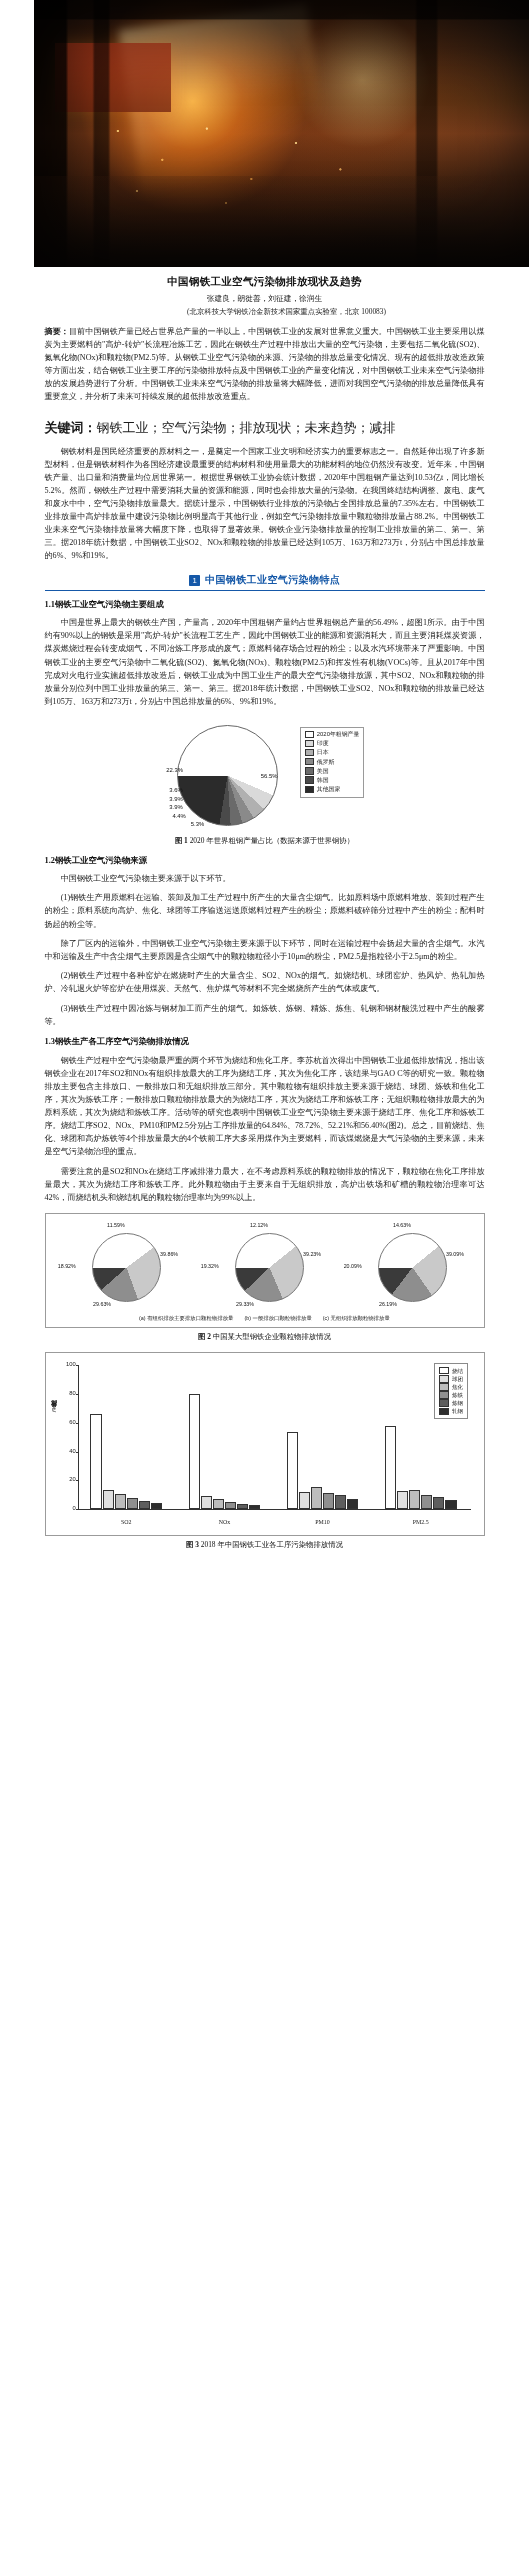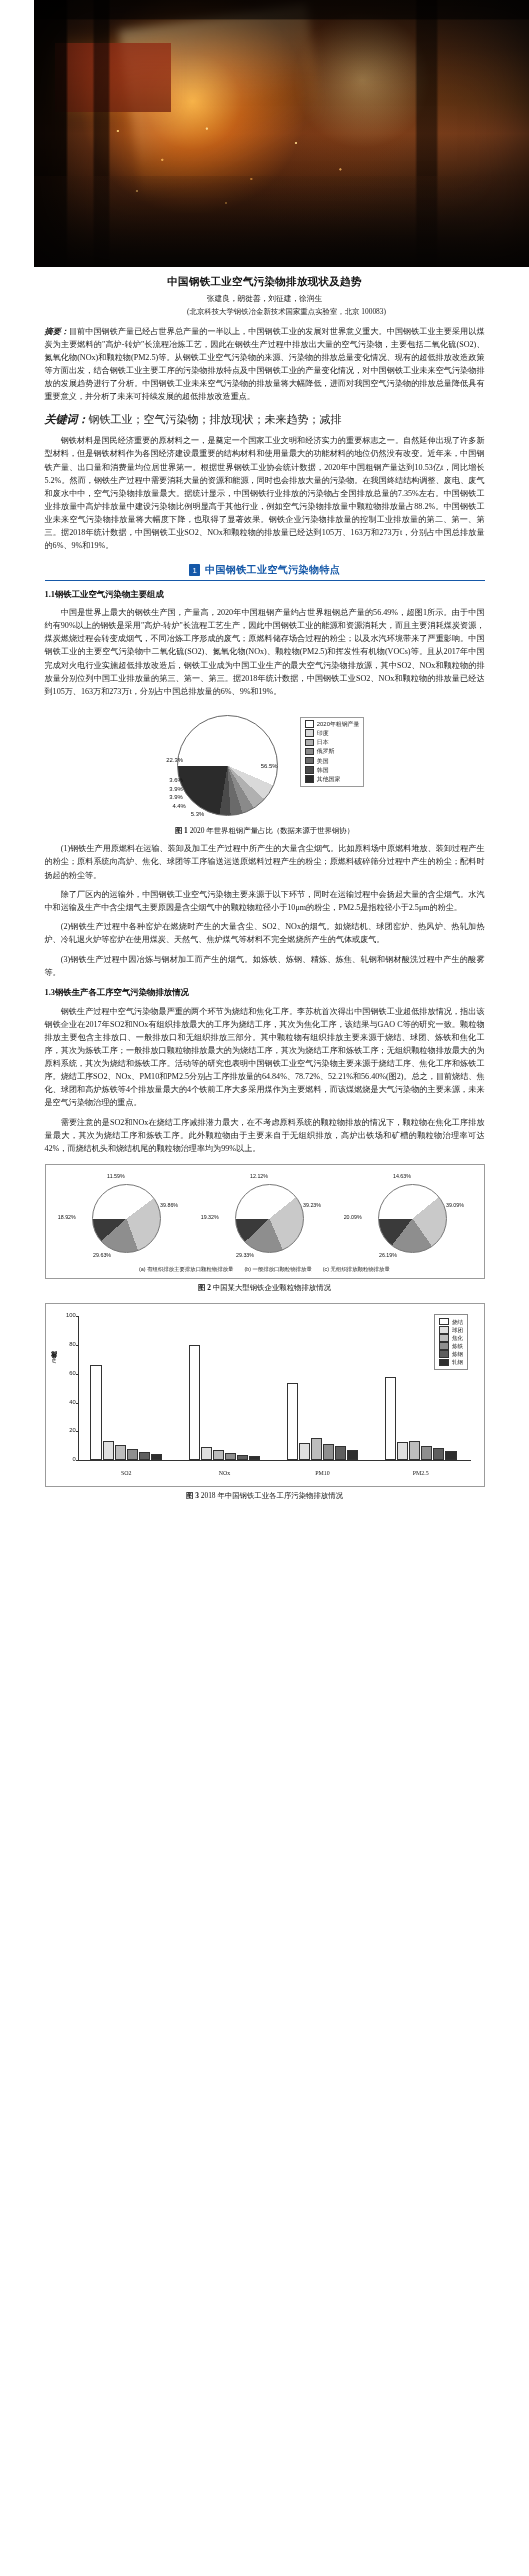--- a/index.html
+++ b/index.html
@@ -40,22 +40,22 @@
      box-shadow:0 0 17px rgba(255,140,40,.35);}
   .hero-vign{position:absolute;inset:0;box-shadow:inset 0 0 70px 22px rgba(0,0,0,.75);}
 
   .title{
     text-align:center;font-weight:bold;font-size:10.5px;margin:7.7px 11px 0 11px;
     letter-spacing:0.3px;color:#111;
   }
   .authors{text-align:center;font-size:7.7px;margin-top:5.4px;color:#222;}
   .affil{text-align:center;font-size:7.4px;margin-top:3.1px;color:#222;padding-left:44px;}
   .abs-wrap{margin:7.7px 11px 0 11px;font-size:8.1px;line-height:1.62;text-align:justify;}
-  .lbl{font-weight:bold;font-style:italic;}
-  .kw{margin:7px 11px 0 11px;font-size:11px;line-height:1.6;}
+  .lbl{font-weight:bold;}
+  .kw{margin:14px 11px 0 11px;font-size:13px;line-height:1.6;}
   .body-p{margin:6.2px 11px 0 11px;font-size:8.1px;line-height:1.62;text-align:justify;text-indent:2em;}
   .sec-head{display:flex;align-items:center;justify-content:center;margin:11px 11px 1.5px 11px;}
   .sec-num{width:11.6px;height:11.6px;background:#1558a8;color:#fff;font-size:7.7px;
      display:flex;align-items:center;justify-content:center;border-radius:0.8px;margin-right:4.6px;
      font-family:"Liberation Sans",sans-serif;}
   .sec-title{font-size:10px;font-weight:bold;color:#1558a8;letter-spacing:0.4px;}
   .sec-rule{height:0.8px;background:#1558a8;margin:2.3px 11px 0 11px;}
   .h3{margin:8.5px 11px 0 11px;font-size:8.4px;font-weight:bold;color:#111;}
   .fig-cap{text-align:center;font-size:7.4px;margin:4.6px 11px 0 11px;color:#111;}
   .fig-cap b{font-weight:bold;}
@@ -178,20 +178,22 @@
             <span>其他国家</span>
           </div>
       </div>
     </div>
     <div class="fig-cap">
       <b>图 1</b>
       <span>2020 年世界粗钢产量占比（数据来源于世界钢协）</span>
     </div>
   </div>
 
+  <div class="h3">1.2钢铁工业空气污染物来源</div>
+  <div class="body-p">中国钢铁工业空气污染物主要来源于以下环节。</div>
   <div class="body-p">(1)钢铁生产用原燃料在运输、装卸及加工生产过程中所产生的大量含尘烟气。比如原料场中原燃料堆放、装卸过程产生的粉尘；原料系统向高炉、焦化、球团等工序输送运送原燃料过程产生的粉尘；原燃料破碎筛分过程中产生的粉尘；配料时扬起的粉尘等。</div>
   <div class="body-p">除了厂区内的运输外，中国钢铁工业空气污染物主要来源于以下环节，同时在运输过程中会扬起大量的含尘烟气。水汽中和运输及生产中含尘烟气主要原因是含尘烟气中的颗粒物粒径小于10μm的粉尘，PM2.5是指粒径小于2.5μm的粉尘。</div>
   <div class="body-p">(2)钢铁生产过程中各种窑炉在燃烧时产生的大量含尘、SO2、NOx的烟气。如烧结机、球团窑炉、热风炉、热轧加热炉、冷轧退火炉等窑炉在使用煤炭、天然气、焦炉煤气等材料不完全燃烧所产生的气体或废气。</div>
   <div class="body-p">(3)钢铁生产过程中因冶炼与钢材加工而产生的烟气。如炼铁、炼钢、精炼、炼焦、轧钢和钢材酸洗过程中产生的酸雾等。</div>
 
   <div class="h3">1.3钢铁生产各工序空气污染物排放情况</div>
   <div class="body-p">钢铁生产过程中空气污染物最严重的两个环节为烧结和焦化工序。李苏杭首次得出中国钢铁工业超低排放情况，指出该钢铁企业在2017年SO2和NOx有组织排放最大的工序为烧结工序，其次为焦化工序，该结果与GAO C等的研究一致。颗粒物排放主要包含主排放口、一般排放口和无组织排放三部分。其中颗粒物有组织排放主要来源于烧结、球团、炼铁和焦化工序，其次为炼铁工序；一般排放口颗粒物排放最大的为烧结工序，其次为烧结工序和炼铁工序；无组织颗粒物排放最大的为原料系统，其次为烧结和炼铁工序。活动等的研究也表明中国钢铁工业空气污染物主要来源于烧结工序、焦化工序和炼铁工序。烧结工序SO2、NOx、PM10和PM2.5分别占工序排放量的64.84%、78.72%、52.21%和56.40%(图2)。总之，目前烧结、焦化、球团和高炉炼铁等4个排放量最大的4个铁前工序大多采用煤作为主要燃料，而该煤燃烧是大气污染物的主要来源，未来是空气污染物治理的重点。</div>
   <div class="body-p">需要注意的是SO2和NOx在烧结工序减排潜力最大，在不考虑原料系统的颗粒物排放的情况下，颗粒物在焦化工序排放量最大，其次为烧结工序和炼铁工序。此外颗粒物由于主要来自于无组织排放，高炉出铁场和矿槽的颗粒物治理率可达42%，而烧结机头和烧结机尾的颗粒物治理率均为99%以上。</div>
 
   <div class="fig2">

